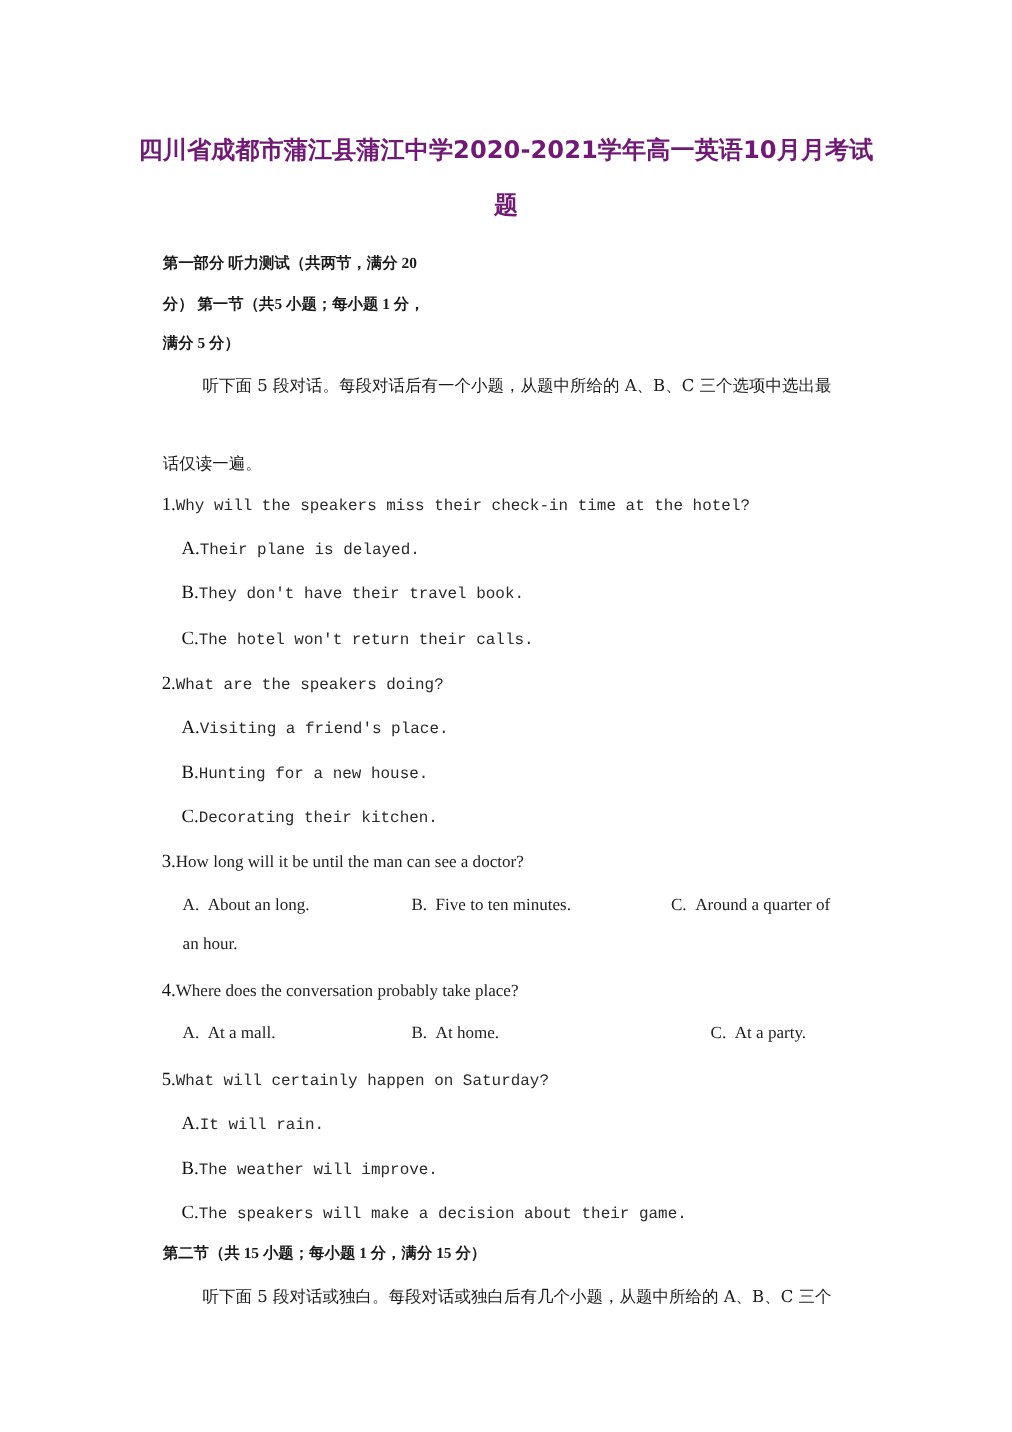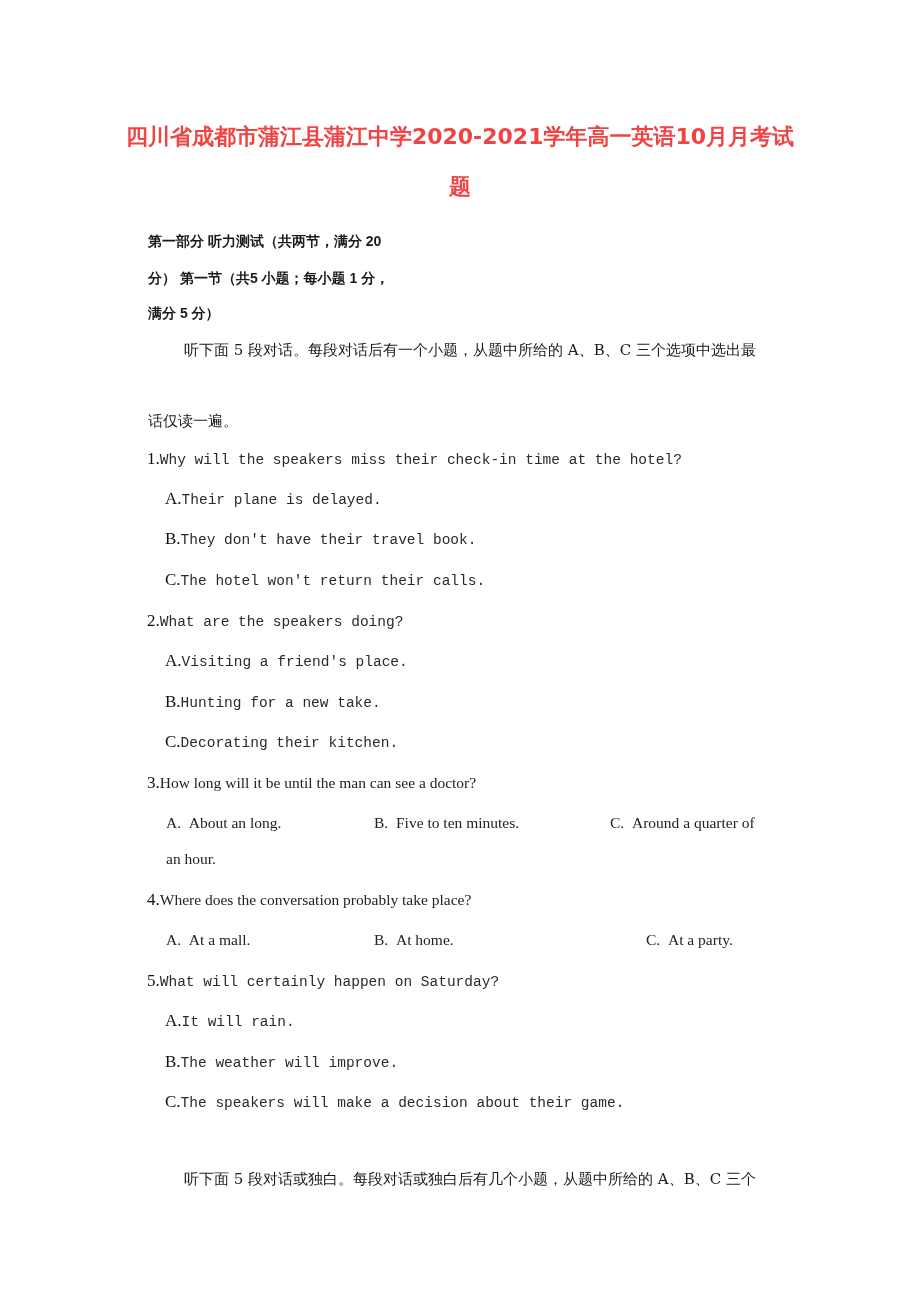--- a/index.html
+++ b/index.html
@@ -19,35 +19,35 @@
       position: absolute;
       left: 0; top: 0;
       width: 920px;
       height: 1302px;
     }
     .title {
       position: absolute;
       left: 0;
       width: 920px;
       text-align: center;
-      color: #ef4444;
+      color: #701a75;
       font-family: "DejaVu Sans", sans-serif;
       font-size: 22px;
       font-weight: bold;
       letter-spacing: 0px;
       white-space: nowrap;
     }
     .line {
       position: absolute;
       white-space: nowrap;
       font-size: 14.5px;
       line-height: 20px;
     }
     .bold {
-      font-family: Liberation Sans, sans-serif;
+      font-family: Liberation Serif, serif;
       font-weight: bold;
       font-size: 14px;
     }
     .cn {
       font-family: "DejaVu Serif", serif;
       font-size: 15px;
     }
     .mono {
       font-family: "Liberation Mono", "DejaVu Sans Mono", monospace;
       font-size: 14.5px;
@@ -98,21 +98,21 @@
     <span class="optl">B.</span><span class="mono">They don't have their travel book.</span>
   </div>
 
   <div class="line" style="left:147px; top:611px;">
     <span class="num">2.</span><span class="mono">What are the speakers doing?</span>
   </div>
   <div class="line" style="left:165px; top:651px;">
     <span class="optl">A.</span><span class="mono">Visiting a friend's place.</span>
   </div>
   <div class="line" style="left:165px; top:692px;">
-    <span class="optl">B.</span><span class="mono">Hunting for a new take.</span>
+    <span class="optl">B.</span><span class="mono">Hunting for a new house.</span>
   </div>
   <div class="line" style="left:165px; top:732px;">
     <span class="optl">C.</span><span class="mono">Decorating their kitchen.</span>
   </div>
 
   <div class="line" style="left:147px; top:773px;">
     <span class="num">3.</span><span class="narrow">How long will it be until the man can see a doctor?</span>
   </div>
   <div class="col narrow" style="left:166px; top:814px;">
     <span>A.</span>&nbsp;&nbsp;<span>About an long.</span>
@@ -144,15 +144,16 @@
   <div class="line" style="left:165px; top:1011px;">
     <span class="optl">A.</span><span class="mono">It will rain.</span>
   </div>
   <div class="line" style="left:165px; top:1092px;">
     <span class="optl">C.</span><span class="mono">The speakers will make a decision about their game.</span>
   </div>
   <div class="line" style="left:165px; top:1052px;">
     <span class="optl">B.</span><span class="mono">The weather will improve.</span>
   </div>
 
+  <div class="line bold" style="left:148px; top:1131px;">第二节（共 15 小题；每小题 1 分，满分 15 分）</div>
   <div class="line cn" style="left:184px; top:1169px;">听下面 5 段对话或独白。每段对话或独白后有几个小题，从题中所给的 A、B、C 三个</div>
 
 </div>
 
 </body></html>

